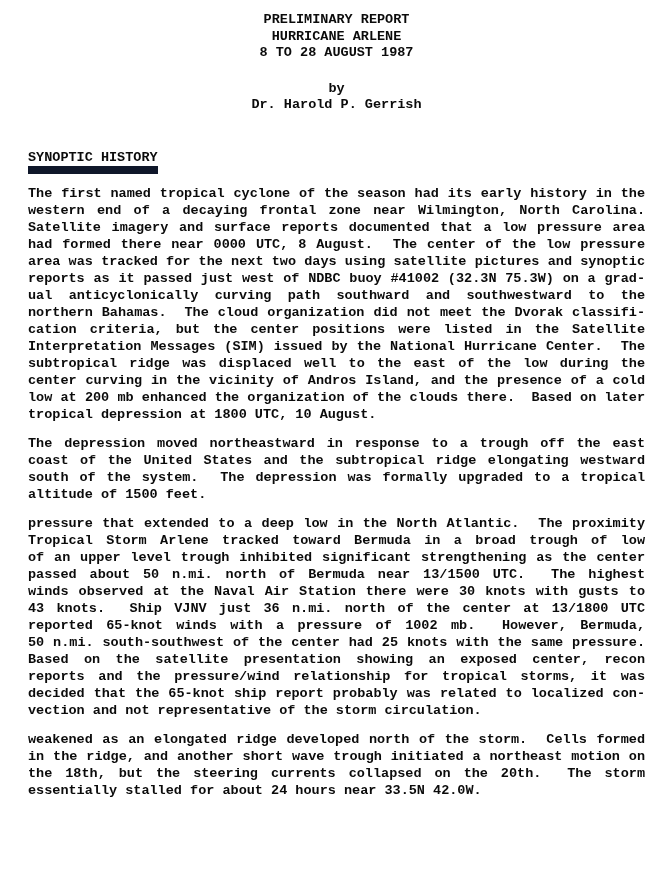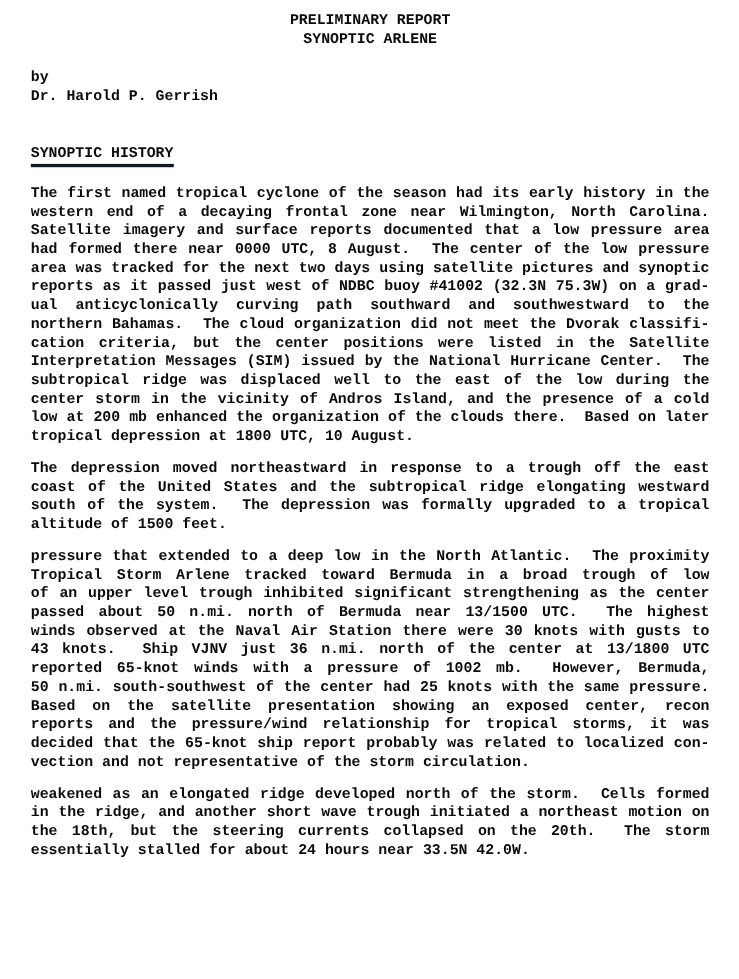--- a/index.html
+++ b/index.html
@@ -19,30 +19,31 @@
     box-sizing: border-box;
     padding: 12px 27px 0 28px;
     overflow: hidden;
   }
   .title-block {
     text-align: center;
     line-height: 16.5px;
     white-space: nowrap;
   }
   .byline {
+    text-align: center;
     line-height: 16.5px;
     margin-top: 19px;
     white-space: nowrap;
   }
   .heading {
     margin-top: 35px;
     line-height: 17px;
   }
   .heading .underlined {
-    border-bottom: 3px solid #0f172a;
+    border-bottom: 8px solid #0f172a;
     padding-bottom: 1px;
     font-family: Liberation Mono, monospace;
   }
   .paragraphs {
     margin-top: 19px;
   }
   .para {
     margin-bottom: 12px;
   }
   .line {
@@ -59,21 +60,22 @@
     text-align-last: left;
     -moz-text-align-last: left;
   }
 </style>
 </head>
 <body>
 
 <div class="doc">
   <div class="title-block">
     <div>PRELIMINARY REPORT</div>
-    <div>SYNOPTIC ARLENE</div>
+    <div>HURRICANE ARLENE</div>
+    <div>8 TO 28 AUGUST 1987</div>
   </div>
 
   <div class="byline">
     <div>by</div>
     <div>Dr. Harold P. Gerrish</div>
   </div>
 
   <div class="heading">
     <span class="underlined">SYNOPTIC HISTORY</span>
   </div>
@@ -84,21 +86,21 @@
         <div class="line">western end of a decaying frontal zone near Wilmington, North Carolina.</div>
         <div class="line">Satellite imagery and surface reports documented that a low pressure area</div>
         <div class="line">had formed there near 0000 UTC, 8 August.&nbsp; The center of the low pressure</div>
         <div class="line">area was tracked for the next two days using satellite pictures and synoptic</div>
         <div class="line">reports as it passed just west of NDBC buoy #41002 (32.3N 75.3W) on a grad-</div>
         <div class="line">ual anticyclonically curving path southward and southwestward to the</div>
         <div class="line">northern Bahamas.&nbsp; The cloud organization did not meet the Dvorak classifi-</div>
         <div class="line">cation criteria, but the center positions were listed in the Satellite</div>
         <div class="line">Interpretation Messages (SIM) issued by the National Hurricane Center.&nbsp; The</div>
         <div class="line">subtropical ridge was displaced well to the east of the low during the</div>
-        <div class="line">center storm in the vicinity of Andros Island, and the presence of a cold</div>
+        <div class="line">center curving in the vicinity of Andros Island, and the presence of a cold</div>
         <div class="line">low at 200 mb enhanced the organization of the clouds there.&nbsp; Based on later</div>
         <div class="line last">tropical depression at 1800 UTC, 10 August.</div>
       </div>
       <div class="para">
         <div class="line">The depression moved northeastward in response to a trough off the east</div>
         <div class="line">coast of the United States and the subtropical ridge elongating westward</div>
         <div class="line">south of the system.&nbsp; The depression was formally upgraded to a tropical</div>
         <div class="line last">altitude of 1500 feet.</div>
       </div>
       <div class="para">

